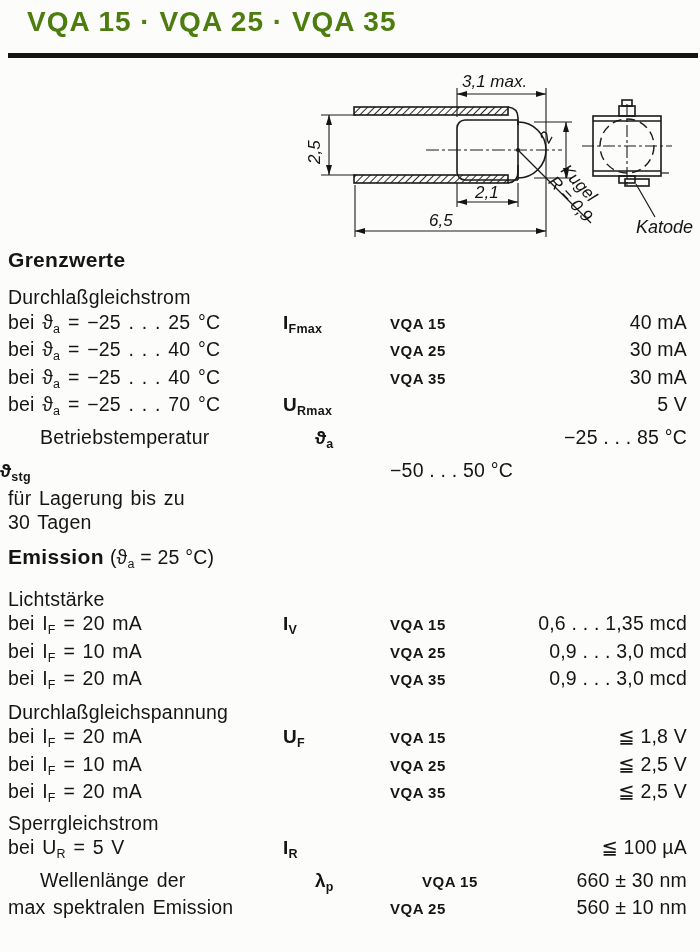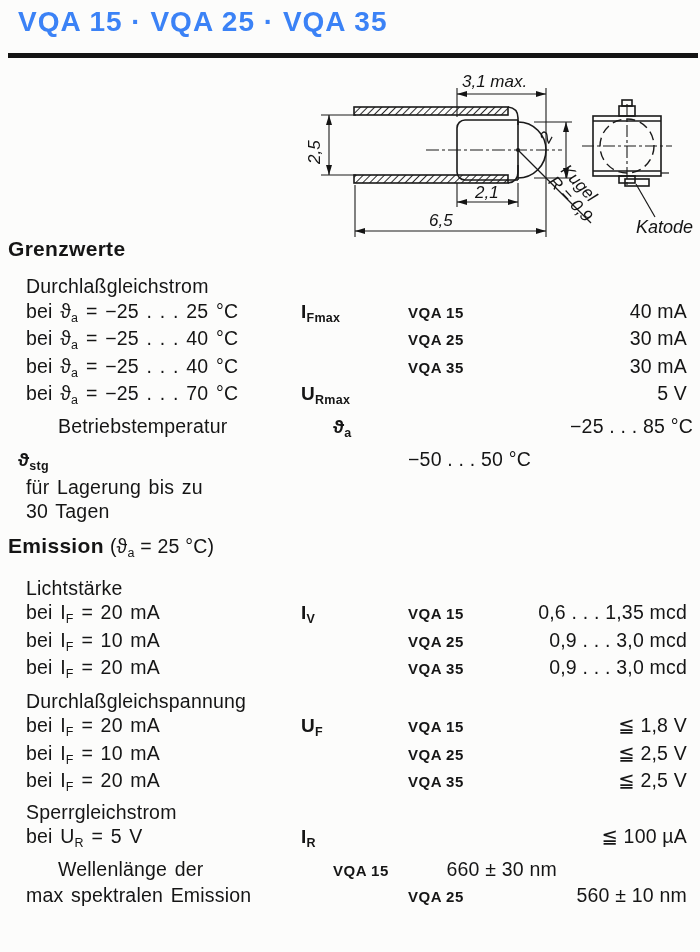--- a/index.html
+++ b/index.html
@@ -3,37 +3,37 @@
 <meta charset="utf-8">
 <style>
   * { margin:0; padding:0; box-sizing:border-box; }
   html,body { background:#e8e8e8; }
   .page {
     position:relative; width:700px; height:952px; margin:0 auto;
     background:#fcfcfb; color:#151515; overflow:hidden;
     font-family:"Liberation Sans","DejaVu Sans",sans-serif;
   }
   .title {
-    position:absolute; top:6px; left:18px;
-    font-size:28px; font-weight:bold; letter-spacing:1px; color:#3b82f6;
+    position:absolute; top:6px; left:27px;
+    font-size:28px; font-weight:bold; letter-spacing:1px; color:#4d7c0f;
   }
   .title-rule {
     position:absolute; top:53px; left:8px; width:690px; height:4.5px;
     background:#141414;
   }
   .drawing { position:absolute; top:70px; left:298px; width:402px; height:180px; }
   svg text.dim { font:italic 17px "Liberation Sans","DejaVu Sans",sans-serif; fill:#141414; }
   svg text.dim.big { font-size:18px; }
-  .table { position:absolute; top:236px; left:0; width:700px; }
+  .table { position:absolute; top:247px; left:0; width:700px; }
   .section-heading { font-size:21px; font-weight:bold; line-height:26px; margin:0 0 12px 8px; letter-spacing:0.3px; }
   .section-heading .cond { font-weight:400; font-size:19.5px; letter-spacing:0.2px; }
   .section-heading.kenn { margin-top:8px; margin-bottom:13px; line-height:27px; }
   .tr {
     display:grid; grid-template-columns:283px 107px 130px 1fr;
-    align-items:baseline; line-height:24.5px; font-size:19.5px; letter-spacing:0.2px;padding-left:18px;
+    align-items:baseline; line-height:24.5px; font-size:19.5px; letter-spacing:0.2px;
   }
   .tr .label { padding-left:8px; word-spacing:2px; }
   .tr .sym  { font-weight:bold; font-size:19px; }
   .tr .dev  { font-weight:bold; font-size:15px; letter-spacing:0.5px; }
   .tr .val  { text-align:right; padding-right:13px; white-space:nowrap; }
   .sub { font-size:12.5px; position:relative; top:4px; letter-spacing:0.3px; }
   .mt4 { margin-top:4px; } .mt5 { margin-top:5px;margin-left:32px; } .mt6 { margin-top:6px; }
 </style>
 </head>
 <body>
@@ -245,20 +245,21 @@
         <div class="val"></div>
     </div>
     <div class="tr">
       <div class="label"><span>bei U</span><span class="sub">R</span><span> = 5 V</span></div>
       <div class="sym"><span>I</span><span class="sub">R</span></div>
       <div class="dev"></div>
       <div class="val">≦ 100 µA</div>
     </div>
     <div class="tr mt5">
       <div class="label"><span>Wellenlänge der</span></div>
+      <div class="sym"><span>λ</span><span class="sub">p</span></div>
       <div class="dev">VQA 15</div>
       <div class="val">660 ± 30 nm</div>
     </div>
     <div class="tr">
       <div class="label"><span>max spektralen Emission</span></div>
       <div class="sym"></div>
       <div class="dev">VQA 25</div>
       <div class="val">560 ± 10 nm</div>
     </div>
 

